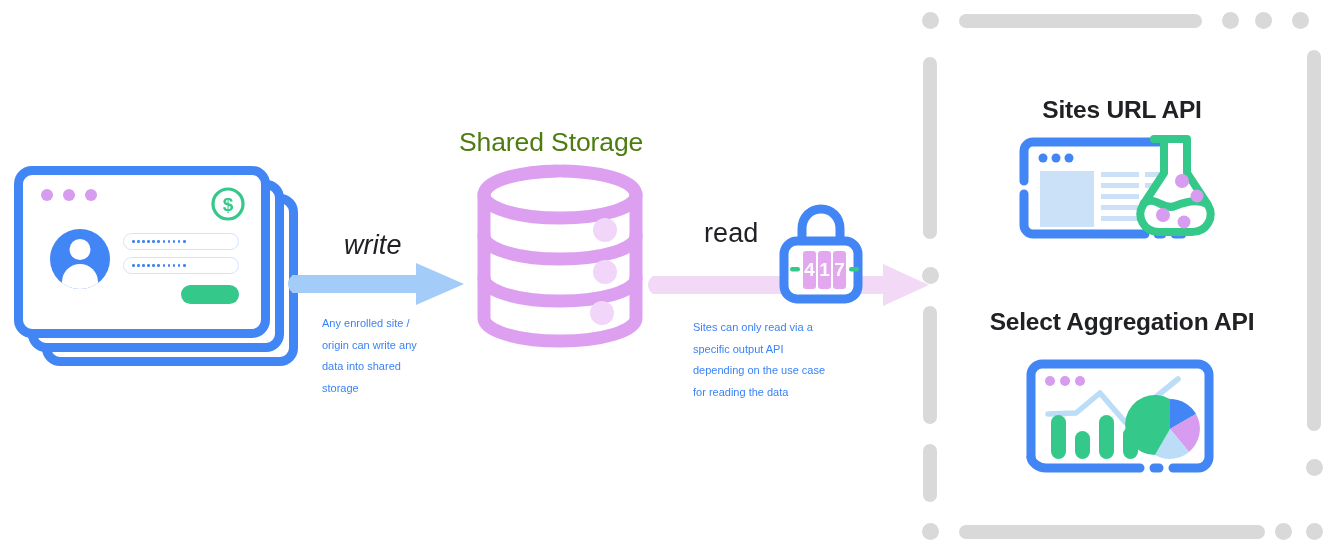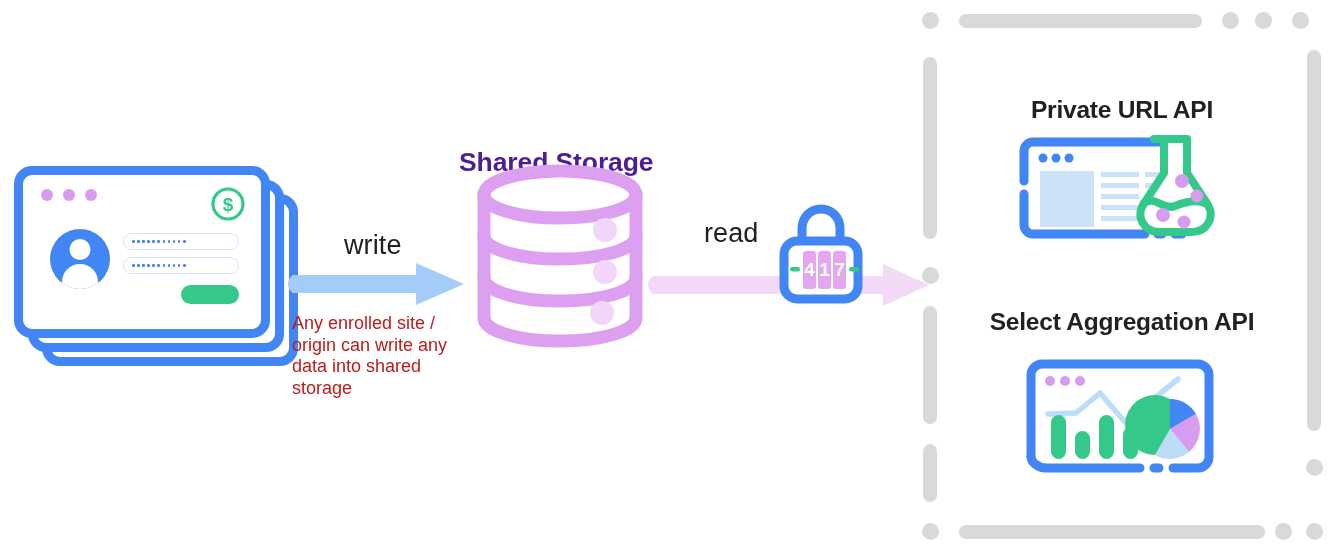--- a/index.html
+++ b/index.html
@@ -69,40 +69,41 @@
   }
 
   
   .arrow-label {
     position: absolute;
     font-size: 27px;
     color: #202124;
     letter-spacing: 0.1px;
     white-space: nowrap;
   }
-  #write-label { left: 344px; top: 230px; }
+  #write-label { left: 344px; top: 230px; font-style: italic; }
   #read-label  { left: 704px; top: 218px; }
 
   .caption {
     position: absolute;
-    font-size: 18px;
+    font-size: 11px;
     line-height: 21.5px;
-    color: #b91c1c;
+    color: #3b82f6;
     white-space: pre-line;
+    margin-left: 30px;
   }
   #write-caption { left: 292px; top: 313px; width: 180px; }
   #read-caption  { left: 663px; top: 317px; width: 250px; }
 
   .arrow-svg { position: absolute; }
 
   
   #storage-title {
     position: absolute; left: 459px; top: 127px;
-    font-size: 26.5px; font-weight: bold; color: #4c1d95;
-    letter-spacing: -0.1px; white-space: nowrap; margin-top: 20px;
+    font-size: 26.5px; font-weight: normal; color: #4d7c0f;
+    letter-spacing: -0.1px; white-space: nowrap;
   }
   #cylinder { position: absolute; left: 470px; top: 163px; }
 
   
   #padlock { position: absolute; left: 777px; top: 203px; }
 
   
   #right-panel { position: absolute; left: 922px; top: 12px; width: 400px; height: 528px; }
   .seg { position: absolute; background: #D9D9D9; border-radius: 8px; }
 
@@ -223,20 +224,24 @@
         <text x="32.5" y="73" font-family="'Liberation Sans', sans-serif" font-size="19" font-weight="bold" fill="#ffffff" text-anchor="middle">4</text>
         <text x="47.5" y="73" font-family="'Liberation Sans', sans-serif" font-size="19" font-weight="bold" fill="#ffffff" text-anchor="middle">1</text>
         <text x="62.5" y="73" font-family="'Liberation Sans', sans-serif" font-size="19" font-weight="bold" fill="#ffffff" text-anchor="middle">7</text>
       </g>
 
       <rect x="13" y="64" width="10" height="4.5" rx="2.2" fill="#34C98A"></rect>
       <rect x="72" y="64" width="10" height="4.5" rx="2.2" fill="#34C98A"></rect>
     </svg>
   </div>
 
+  <div id="read-caption" class="caption">Sites can only read via a
+specific output API
+depending on the use case
+for reading the data</div>
 
   <div id="right-panel">
 
     <div class="seg" style="left:0px; top:0px; width:17px; height:17px; border-radius:50%;"></div>
     <div class="seg" style="left:37px; top:2px; width:243px; height:14px;"></div>
     <div class="seg" style="left:300px; top:0px; width:17px; height:17px; border-radius:50%;"></div>
     <div class="seg" style="left:333px; top:0px; width:17px; height:17px; border-radius:50%;"></div>
     <div class="seg" style="left:370px; top:0px; width:17px; height:17px; border-radius:50%;"></div>
 
     <div class="seg" style="left:1px; top:45px; width:14px; height:182px;"></div>
@@ -245,21 +250,21 @@
     <div class="seg" style="left:1px; top:432px; width:14px; height:58px;"></div>
 
     <div class="seg" style="left:385px; top:38px; width:14px; height:381px;"></div>
     <div class="seg" style="left:384px; top:447px; width:17px; height:17px; border-radius:50%;"></div>
 
     <div class="seg" style="left:0px; top:511px; width:17px; height:17px; border-radius:50%;"></div>
     <div class="seg" style="left:37px; top:513px; width:306px; height:14px;"></div>
     <div class="seg" style="left:353px; top:511px; width:17px; height:17px; border-radius:50%;"></div>
     <div class="seg" style="left:384px; top:511px; width:17px; height:17px; border-radius:50%;"></div>
 
-    <div id="title-select-url" class="panel-title">Private URL API</div>
+    <div id="title-select-url" class="panel-title">Sites URL API</div>
     <div id="title-private-agg" class="panel-title">Select Aggregation API</div>
   </div>
 
   <div id="icon-select-url">
     <svg width="215" height="115" viewBox="0 0 215 115">
 
       <g fill="none" stroke="#4285F4" stroke-width="9" stroke-linecap="round">
         <path d="M12 48 V18 C12 13 16 9 21 9 H155"></path>
         <path d="M12 61 V92 C12 97 16 101 21 101 H133"></path>
         <path d="M146 101 H150"></path>

